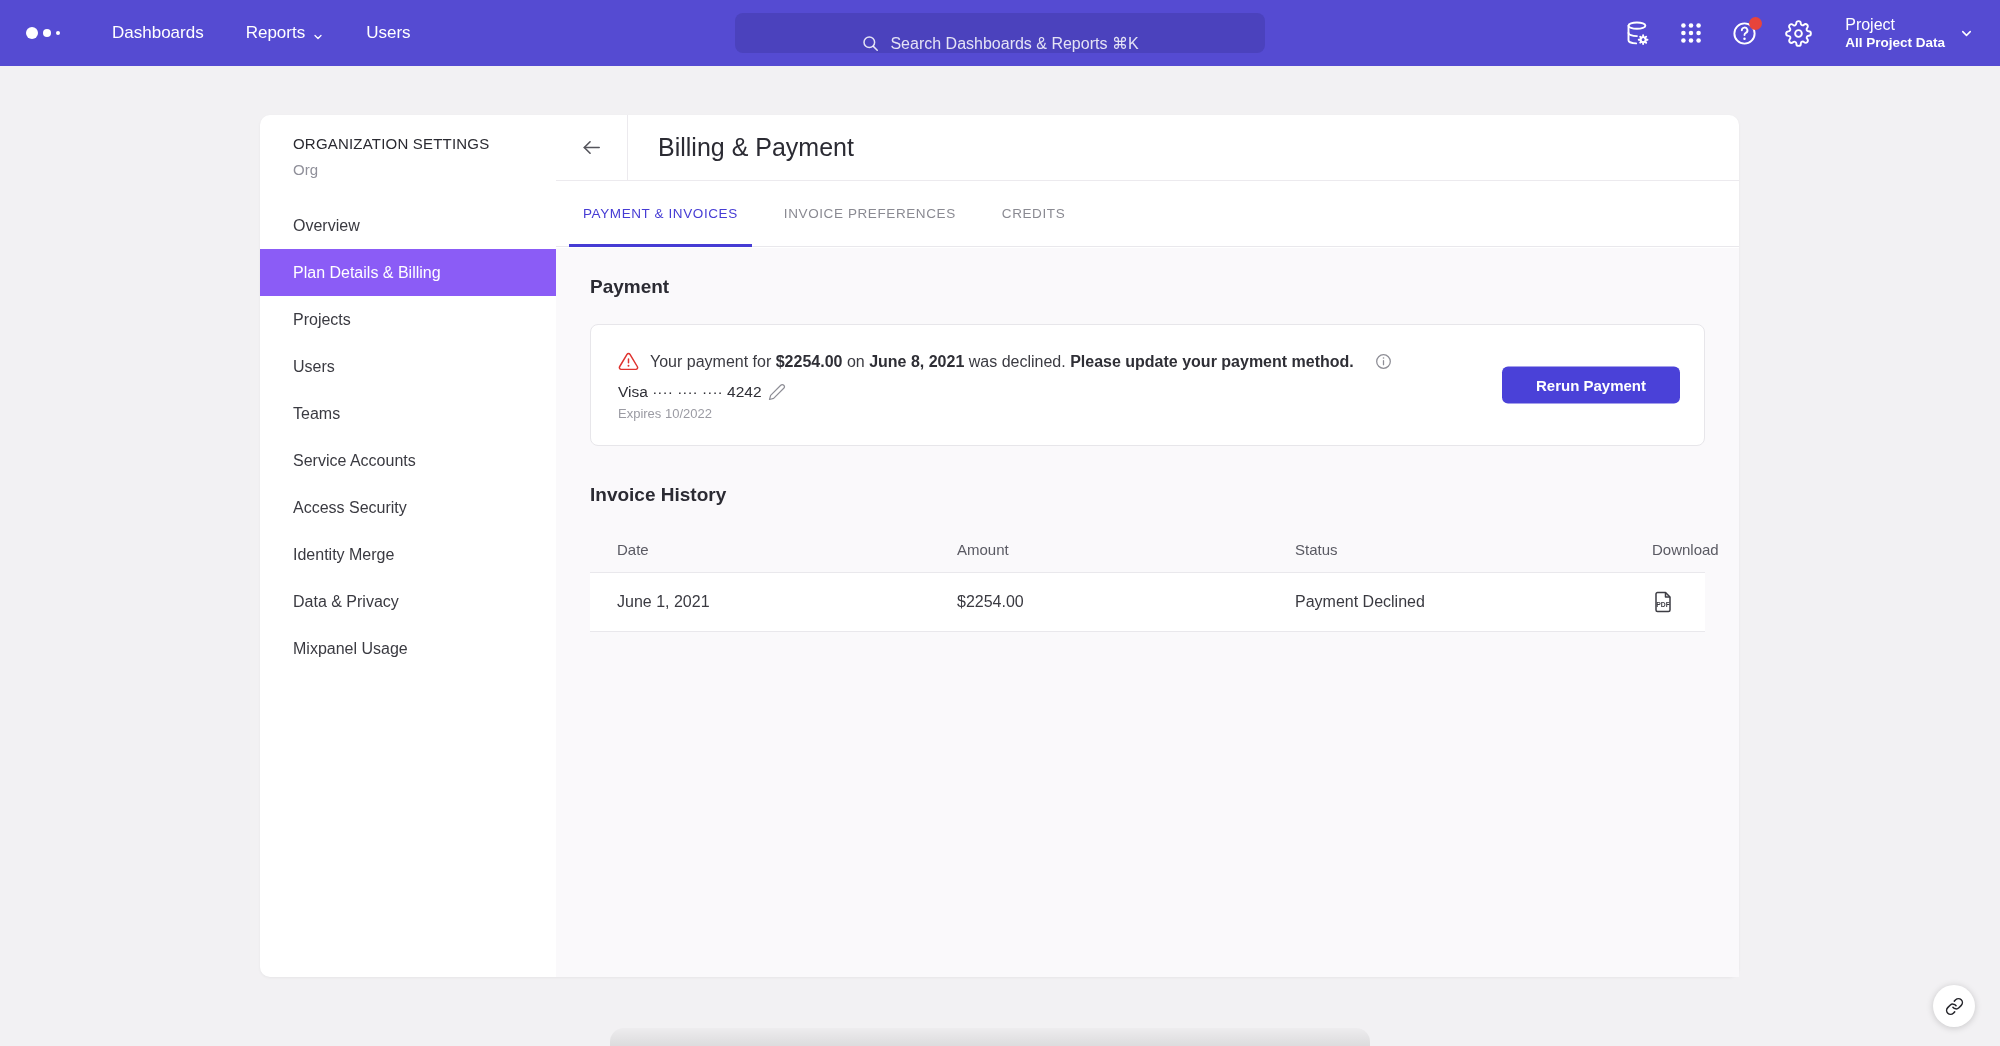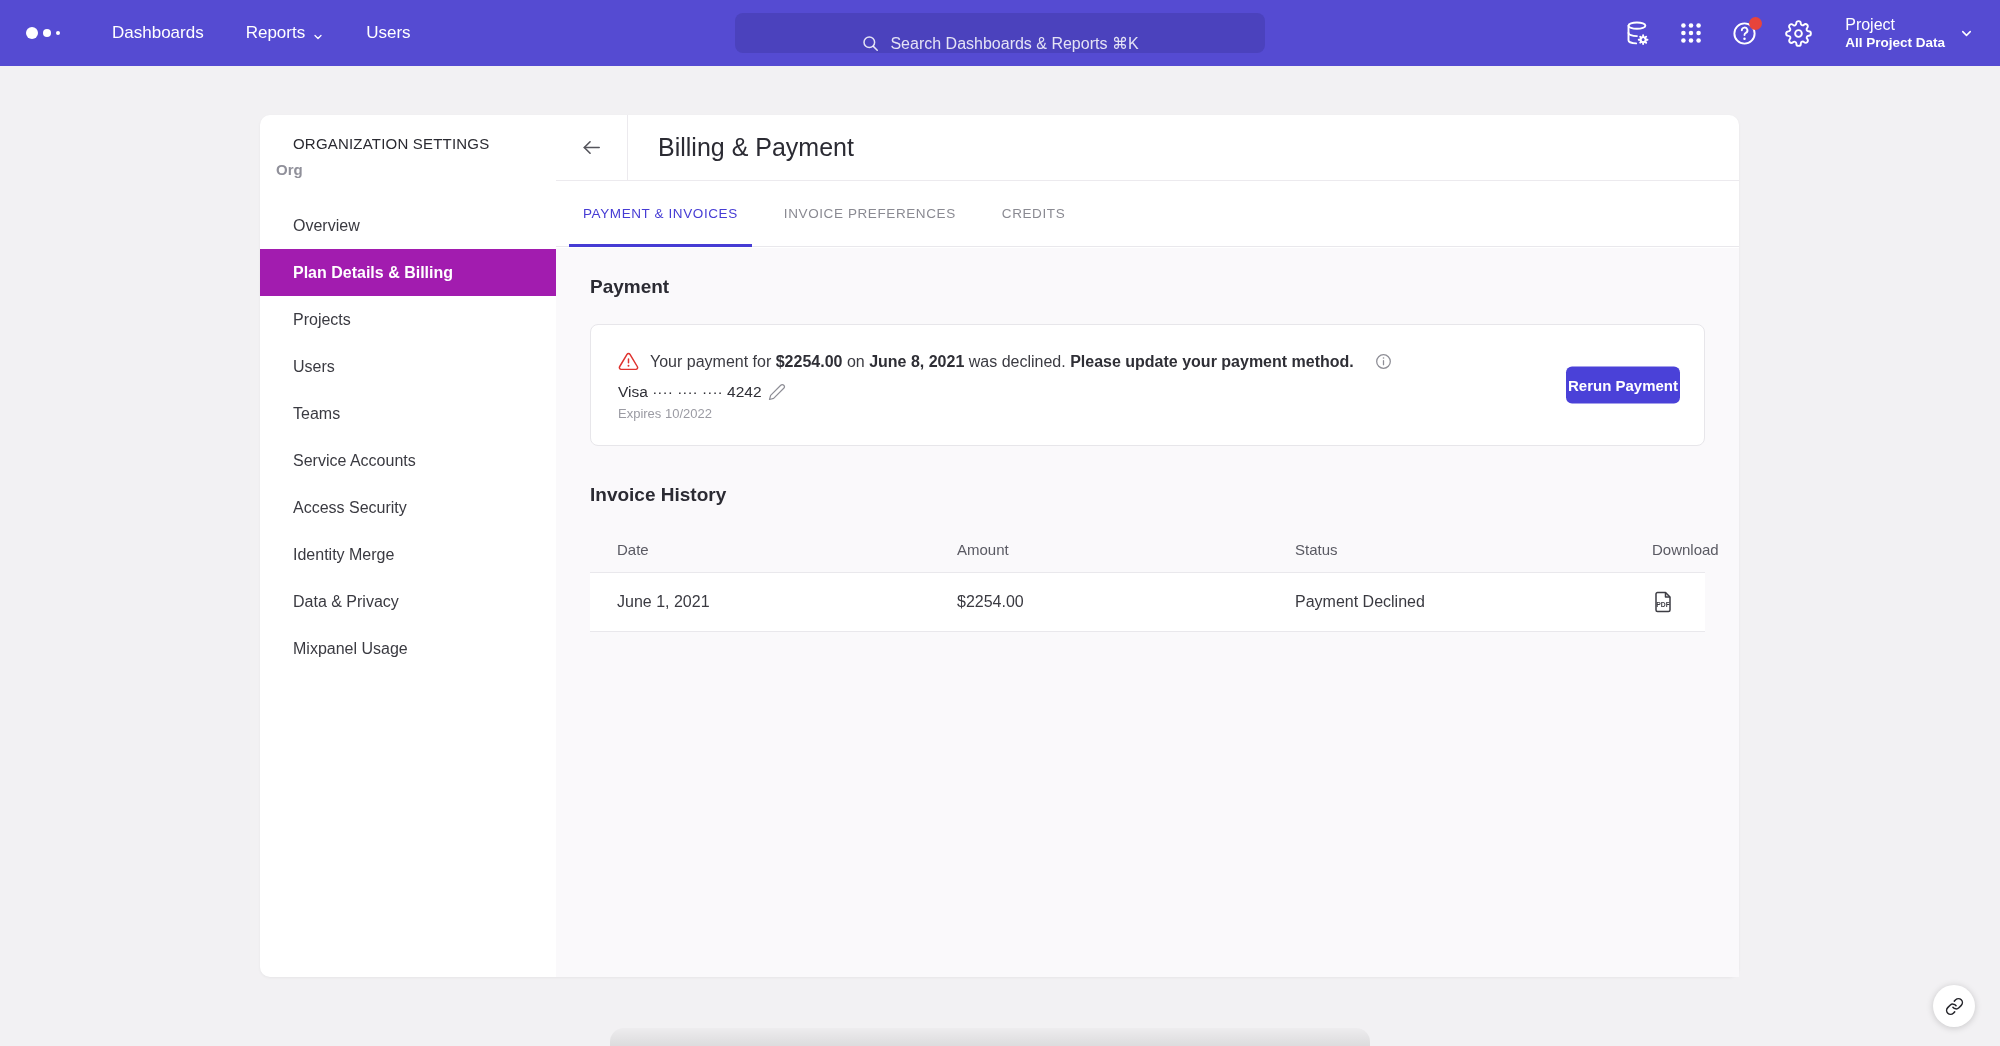--- a/index.html
+++ b/index.html
@@ -40,27 +40,27 @@
 
   
   .settings-card {
     position:absolute; left:260px; top:115px; width:1479px; height:862px;
     background:#fff; border-radius:10px; box-shadow:0 1px 3px rgba(0,0,0,0.05);
   }
 
   
   .sidebar { position:absolute; left:0; top:0; bottom:0; width:296px; padding-top:20px; }
   .sidebar-title { padding-left:33px; font-size:15px; font-weight:400; color:#2a2a31; letter-spacing:0.2px; }
-  .sidebar-org { padding-left:16px; margin-top:9px; font-size:15px; color:#90909a;font-weight:bold; }
+  .sidebar-org { padding-left:33px; margin-top:9px; font-size:15px; color:#90909a; }
   .sidebar-list { margin-top:24px; }
   .sidebar-item {
     height:47px; display:flex; align-items:center; padding-left:33px;
     font-size:16px; color:#3a3a41; cursor:pointer; white-space:nowrap;text-align:right;
   }
-  .sidebar-item.selected { background:#a21caf; color:#fff; font-weight:700; }
+  .sidebar-item.selected { background:#8b5cf6; color:#fff; font-weight:400; }
 
   
   .main-pane { position:absolute; left:296px; right:0; top:0; bottom:0; }
   .main-header { height:66px; border-bottom:1px solid #eceaee; display:flex; align-items:stretch; }
   .back-btn { width:72px; display:flex; align-items:center; justify-content:center; border-right:1px solid #eceaee; color:#55555c; cursor:pointer; }
   .main-title { display:flex; align-items:center; padding-left:30px; font-size:25px; font-weight:400; color:#2b2b33; }
   .tabs-row { height:66px; border-bottom:1px solid #e9e8ec; display:flex; align-items:stretch; padding-left:13px; background:#fff; }
   .tab {
     display:flex; align-items:center; padding:0 14px; margin-right:18px;
     font-size:13.5px; font-weight:400; letter-spacing:0.6px; color:#8a8a92;
@@ -83,21 +83,21 @@
   .warning-row { display:flex; align-items:center; gap:11px; }
   .warning-text { font-size:16px; color:#3b3b42; }
   .warning-text b { font-weight:700; color:#2f2f36; }
   .info-icon { margin-left:9px; color:#8e8e96; display:inline-flex; vertical-align:-3px; cursor:pointer; }
   .card-row { margin-top:11px; display:flex; align-items:center; gap:6px; font-size:15.5px; color:#2f2f36; }
   .edit-icon { color:#8e8e96; cursor:pointer; }
   .expires-row { margin-top:5px; font-size:13px; color:#9b9ba3; }
   .rerun-btn {
     position:absolute; right:24px; top:50%; transform:translateY(-50%);
     background:#4a41d8; color:#fff; border:none; border-radius:6px;
-    font-family:inherit; font-size:15px; font-weight:700; padding:10px 2px; cursor:pointer;
+    font-family:inherit; font-size:15px; font-weight:700; padding:10px 34px; cursor:pointer;
   }
 
   .invoice-heading { margin-top:38px; }
   .invoice-table { margin-top:20px; }
   .tbl-header, .tbl-row {
     display:grid; grid-template-columns:367px 338px 357px 1fr; align-items:center;
   }
   .tbl-header { height:46px; font-size:15px; color:#5a5a63; }
   .tbl-row { height:60px; background:#fff; border-top:1px solid #e9e8ec; border-bottom:1px solid #e9e8ec; font-size:16px; color:#3a3a41; }
   .cell-1 { padding-left:27px; }

